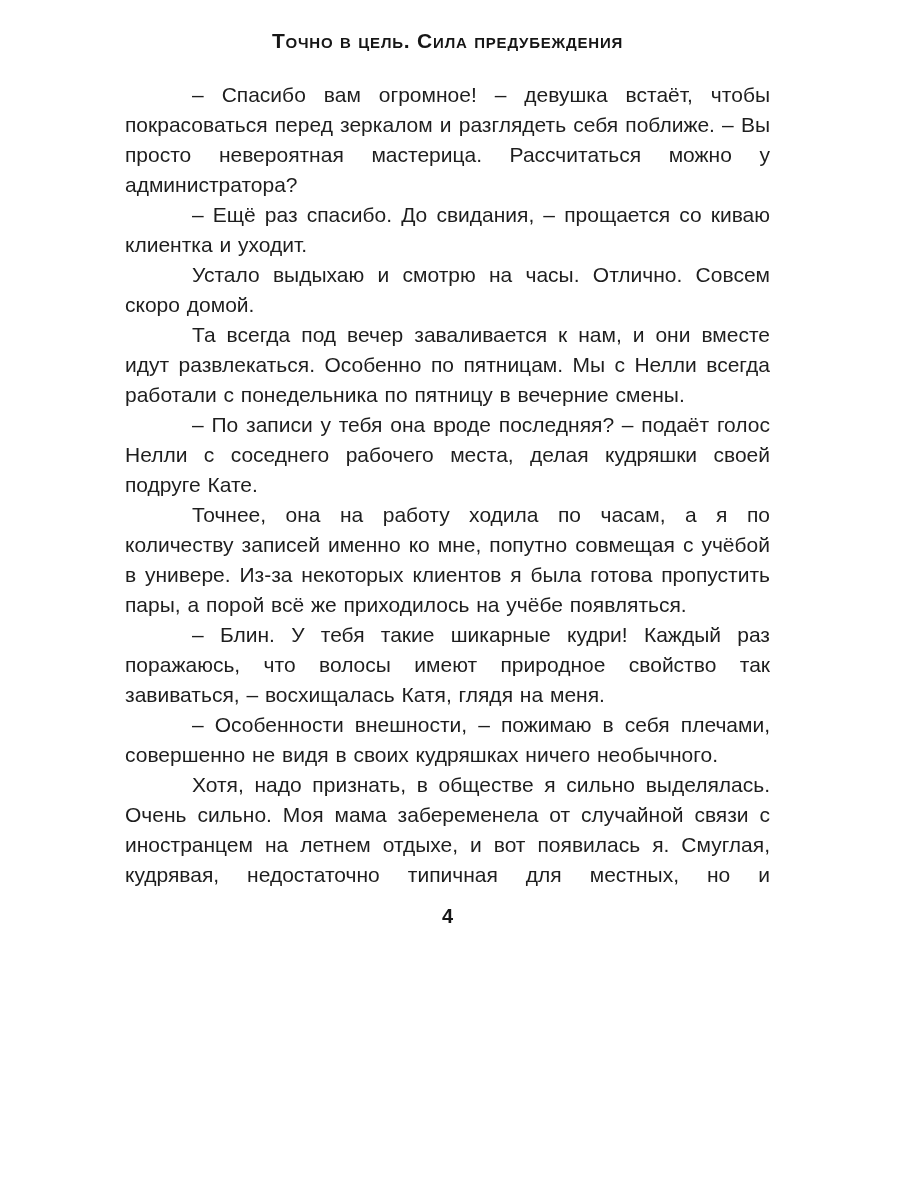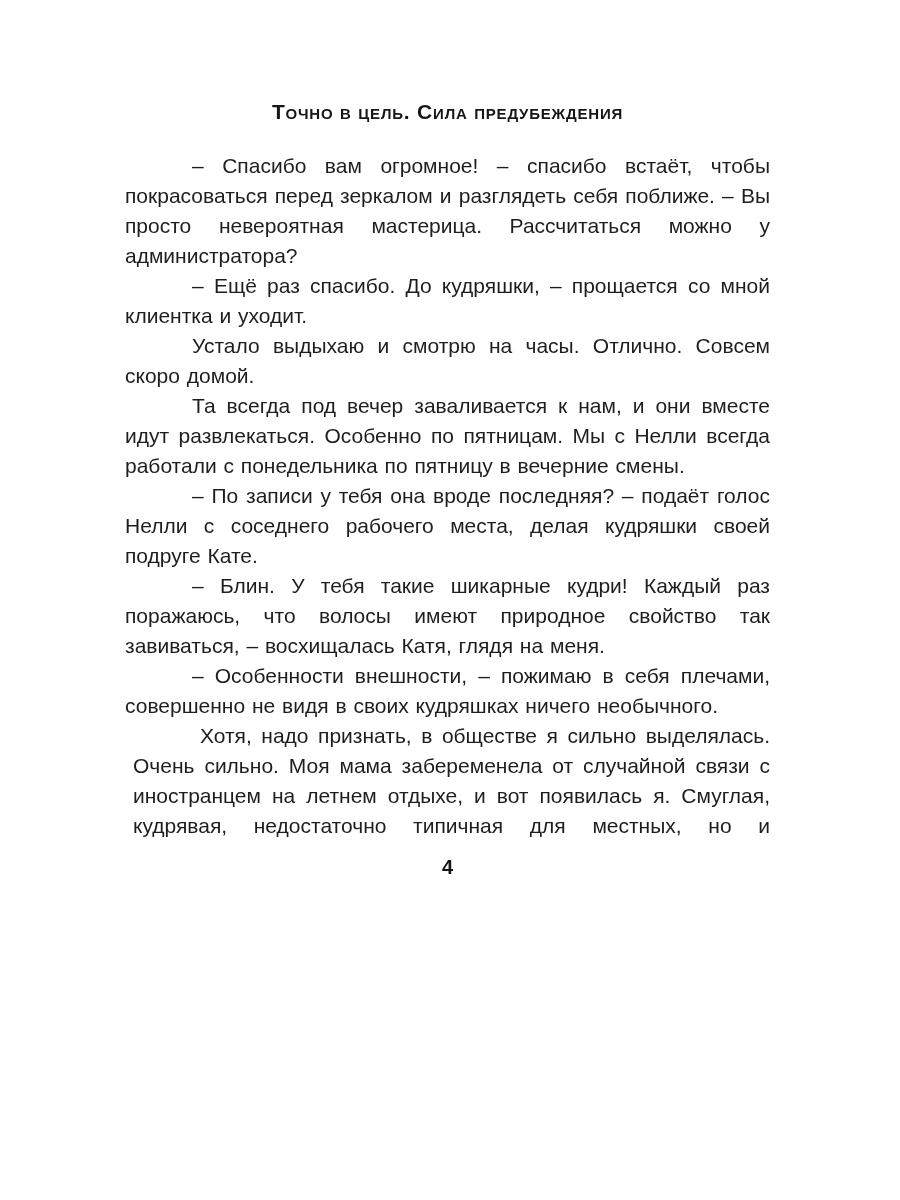--- a/index.html
+++ b/index.html
@@ -11,21 +11,21 @@
     width: 900px;
     height: 1200px;
     font-family: "Liberation Sans", "DejaVu Sans", sans-serif;
     color: #1e1e1e;
     overflow: hidden;
   }
   .book-page {
     box-sizing: border-box;
     width: 900px;
     height: 1200px;
-    padding: 100px 130px 0 125px;
+    padding: 29px 130px 0 125px;
   }
   .running-head {
     font-size: 21px;
     font-weight: 700;
     text-align: center;
     font-variant: small-caps;
     letter-spacing: 0.8px;
     margin: 0 0 27px 0;
     color: #161616;
   }
@@ -33,43 +33,43 @@
     font-size: 21px;
     line-height: 30px;
     text-align: justify;
     text-indent: 67px;
     margin: 0;
     word-spacing: 1px;
   }
   .body-text p.continued {
     
     text-align-last: justify;
-    margin-left: 8px;
   }
   .page-number {
     text-align: center;
     font-size: 20px;
     font-weight: 700;
     margin-top: 15px;
     color: #161616;
   }
 </style>
 </head>
 <body>
 
 <div class="book-page">
 
   <h1 class="running-head">Точно в цель. Сила предубеждения</h1>
 
   <div class="body-text">
-    <p>– Спасибо вам огромное! – спасибо встаёт, чтобы покрасоваться перед зеркалом и разглядеть себя поближе. – Вы просто невероятная мастерица. Рассчитаться можно у администратора?</p>
-    <p>– Ещё раз спасибо. До кудряшки, – прощается со мной клиентка и уходит.</p>
+    <p>– Спасибо вам огромное! – девушка встаёт, чтобы покрасоваться перед зеркалом и разглядеть себя поближе. – Вы просто невероятная мастерица. Рассчитаться можно у администратора?</p>
+    <p>– Ещё раз спасибо. До свидания, – прощается со киваю клиентка и уходит.</p>
     <p>Устало выдыхаю и смотрю на часы. Отлично. Совсем скоро домой.</p>
     <p>Та всегда под вечер заваливается к нам, и они вместе идут развлекаться. Особенно по пятницам. Мы с Нелли всегда работали с понедельника по пятницу в вечерние смены.</p>
     <p>– По записи у тебя она вроде последняя? – подаёт голос Нелли с соседнего рабочего места, делая кудряшки своей подруге Кате.</p>
+    <p>Точнее, она на работу ходила по часам, а я по количеству записей именно ко мне, попутно совмещая с учёбой в универе. Из-за некоторых клиентов я была готова пропустить пары, а порой всё же приходилось на учёбе появляться.</p>
     <p>– Блин. У тебя такие шикарные кудри! Каждый раз поражаюсь, что волосы имеют природное свойство так завиваться, – восхищалась Катя, глядя на меня.</p>
     <p>– Особенности внешности, – пожимаю в себя плечами, совершенно не видя в своих кудряшках ничего необычного.</p>
     <p class="continued">Хотя, надо признать, в обществе я сильно выделялась. Очень сильно. Моя мама забеременела от случайной связи с иностранцем на летнем отдыхе, и вот появилась я. Смуглая, кудрявая, недостаточно типичная для местных, но и</p>
   </div>
 
   <div class="page-number">4</div>
 
 </div>
 
 </body></html>

